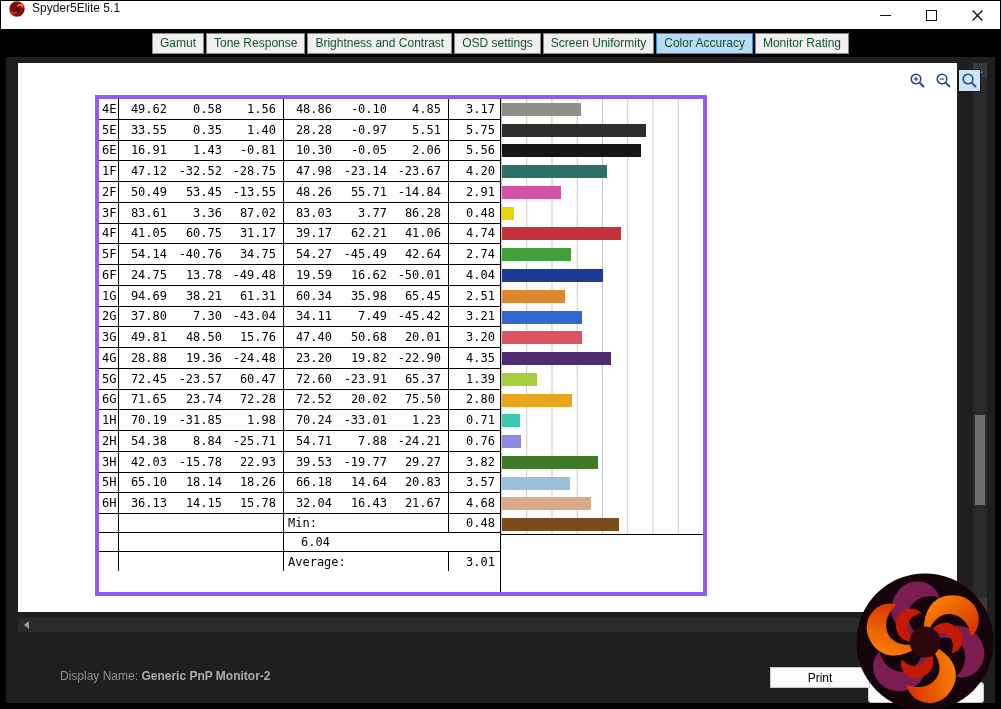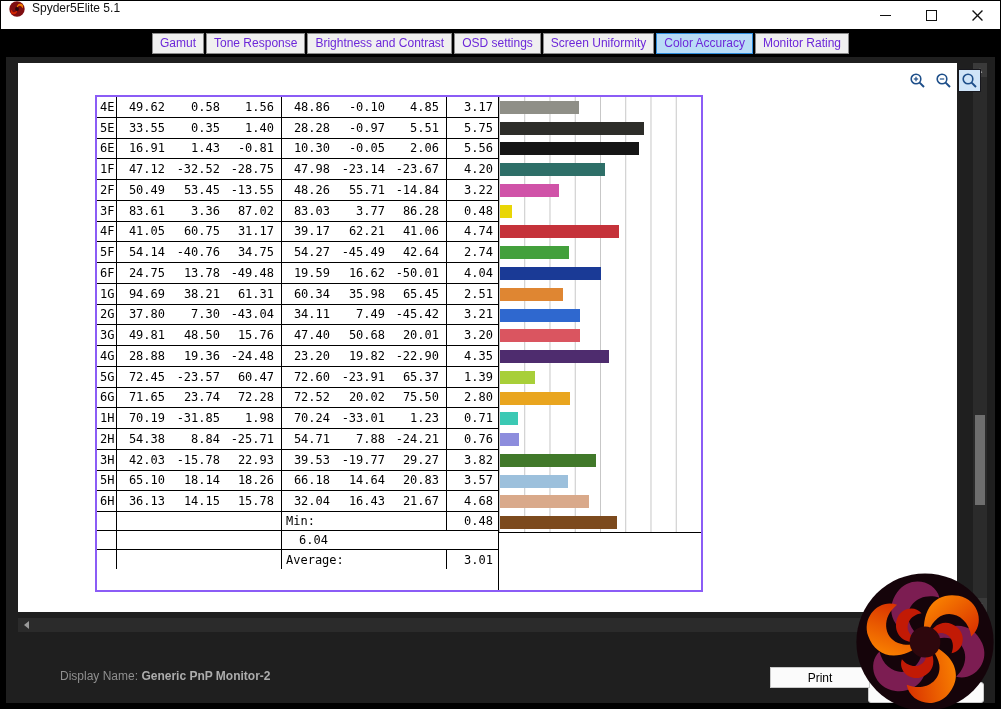--- a/index.html
+++ b/index.html
@@ -12,36 +12,36 @@
   .app-icon{width:16px;height:16px;margin-left:8px;flex:0 0 auto;}
   .title{font-size:12px;color:#111;margin-left:7px;}
   .win-controls{margin-left:auto;display:flex;height:100%;}
   .win-btn{width:46px;height:100%;display:flex;align-items:center;justify-content:center;cursor:default;}
   .glyph-min{display:block;width:11px;height:1px;background:#111;}
   .glyph-max{display:block;width:9px;height:9px;border:1px solid #111;}
 
   
   .tabstrip{position:absolute;left:1px;right:1px;top:29px;height:28px;background:#000;
             display:flex;align-items:center;justify-content:center;gap:2px;}
-  .tab{background:#f0f0f0;border:1px solid #8a8a8a;color:#6d28d9;font-size:12px;
+  .tab{background:#f0f0f0;border:1px solid #8a8a8a;color:#14532d;font-size:12px;
        padding:0 7px;height:19px;display:flex;align-items:center;white-space:nowrap;}
   .tab.selected{background:#b9dcf6;border-color:#2d8ddd;}
 
   
   .main{position:absolute;left:6px;right:6px;top:57px;bottom:6px;background:#1f1f1f;}
   .panel{position:absolute;left:12px;top:6px;width:939px;height:549px;background:#fff;}
 
   
   .zoombar{position:absolute;right:14px;top:12px;display:flex;gap:3px;z-index:5;}
   .zoom-btn{width:21px;height:21px;background:#fff;display:flex;align-items:center;justify-content:center;
             border:1px solid transparent;}
   .zoom-btn.selected{background:#cfe4f7;border:1px solid #17171d;}
 
   
-  .table{position:absolute;left:77px;top:32px;width:604px;height:493px;border:2px solid #8b5cf6;background:#fff;}
+  .table{position:absolute;left:77px;top:32px;width:604px;height:493px;border:4px solid #8b5cf6;background:#fff;}
   .left-rows{position:absolute;left:0;top:0;width:401px;height:100%;border-right:1px solid #000;}
   .drow{display:flex;height:20.76px;box-sizing:border-box;border-bottom:1px solid #000;
         font-family:"DejaVu Sans Mono",monospace;font-size:12px;color:#000;}
   .cell{box-sizing:border-box;height:100%;display:flex;align-items:center;justify-content:flex-end;
         padding-right:7px;overflow:hidden;}
   .lbl{width:20px;justify-content:flex-start;padding:0 0 0 3px;border-right:1px solid #000;}
   .num{width:55px;}
   .sepr{border-right:1px solid #000;}
   .dlt{width:51px;padding-right:5px;}
   .srow{display:flex;height:19px;box-sizing:border-box;border-bottom:1px solid #000;
@@ -165,21 +165,21 @@
     <span class="cell dlt">4.20</span>
   </div>
               <div class="drow">
     <span class="cell lbl">2F</span>
     <span class="cell num">50.49</span>
     <span class="cell num">53.45</span>
     <span class="cell num sepr">-13.55</span>
     <span class="cell num">48.26</span>
     <span class="cell num">55.71</span>
     <span class="cell num sepr">-14.84</span>
-    <span class="cell dlt">3.22</span>
+    <span class="cell dlt">2.91</span>
   </div>
               <div class="drow">
     <span class="cell lbl">3F</span>
     <span class="cell num">83.61</span>
     <span class="cell num">3.36</span>
     <span class="cell num sepr">87.02</span>
     <span class="cell num">83.03</span>
     <span class="cell num">3.77</span>
     <span class="cell num sepr">86.28</span>
     <span class="cell dlt">0.48</span>

